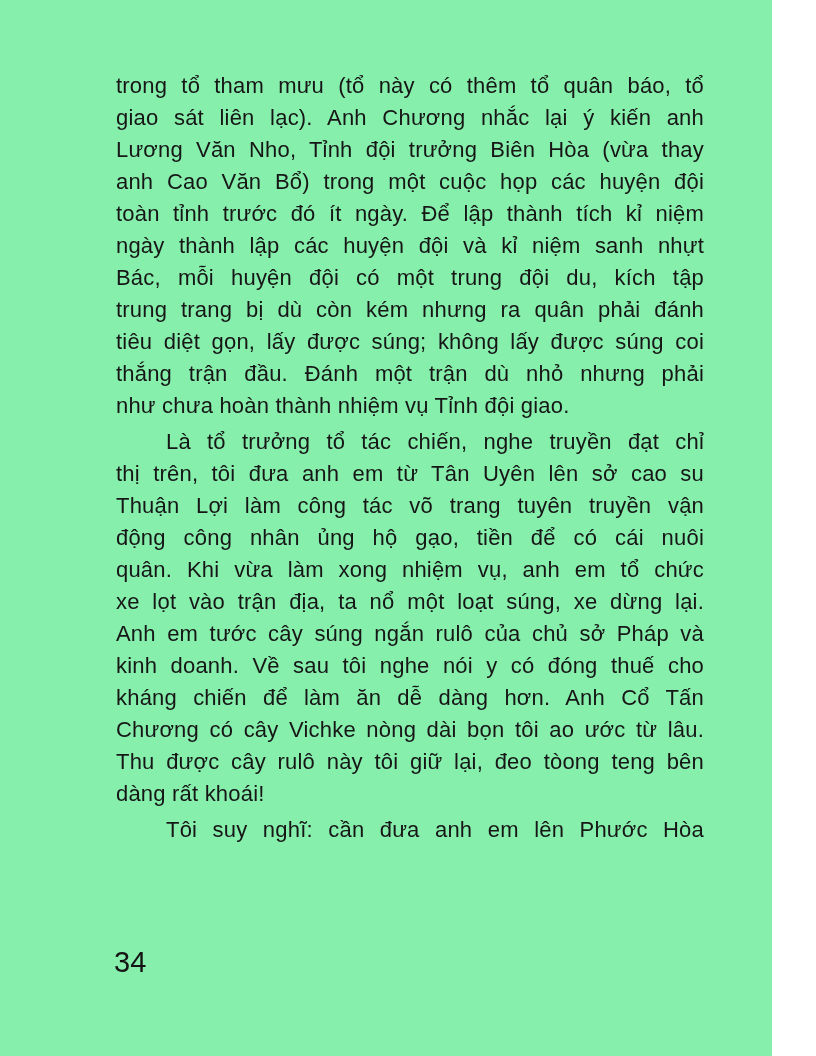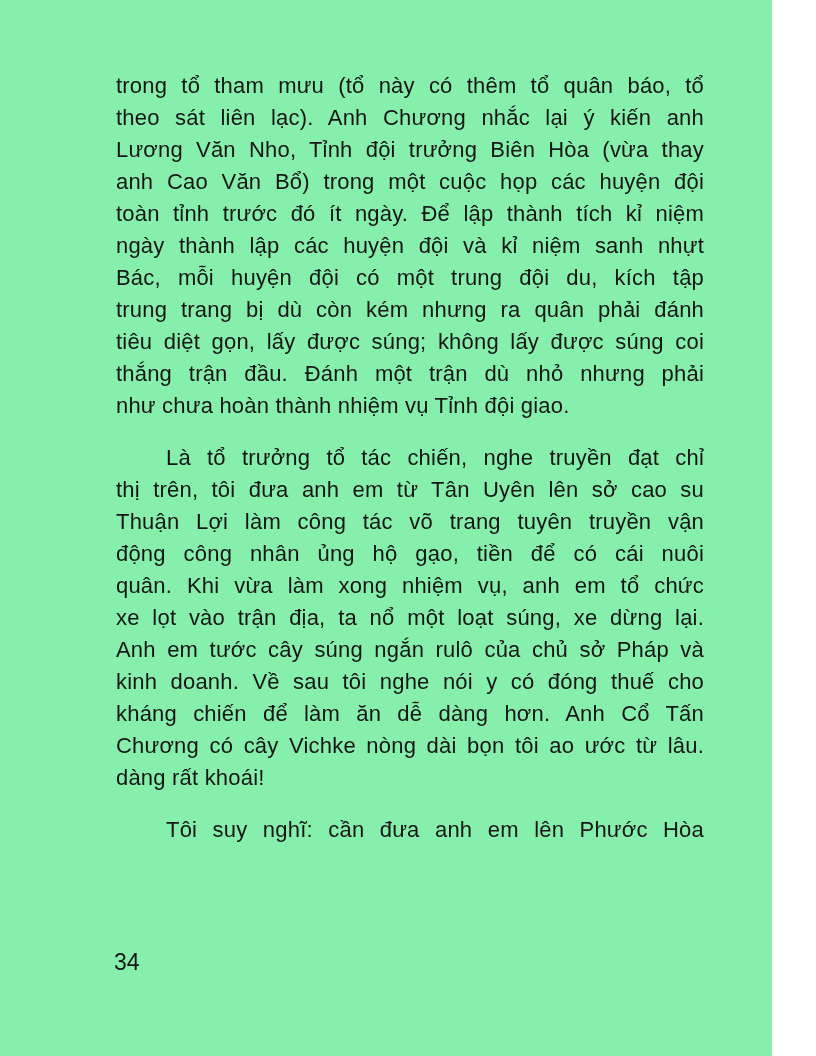--- a/index.html
+++ b/index.html
@@ -19,50 +19,50 @@
   .text-block {
     position: absolute;
     left: 116px;
     top: 70px;
     width: 588px;
     font-size: 22px;
     line-height: 32px;
     letter-spacing: 0.2px;
   }
   .para { margin: 0; }
-  .para + .para { margin-top: 20px; }
+  .para + .para { margin-top: 4px; }
   .line {
     text-align: justify;
     text-align-last: justify;
     min-height: 32px;
   }
   .line.end {
     text-align-last: left;
   }
   .line.indent {
     padding-left: 50px;
   }
   .page-number {
     position: absolute;
     left: 114px;
     top: 946px;
-    font-size: 23px;
+    font-size: 29px;
     line-height: 32px;
     color: #141414;
   }
 </style>
 </head>
 <body>
 
 <div class="page">
   <div class="text-block">
 
     <div class="para">
       <div class="line">trong tổ tham mưu (tổ này có thêm tổ quân báo, tổ</div>
-      <div class="line">theo sát liên lạc). Anh Chương nhắc lại ý kiến anh</div>
+      <div class="line">giao sát liên lạc). Anh Chương nhắc lại ý kiến anh</div>
       <div class="line">Lương Văn Nho, Tỉnh đội trưởng Biên Hòa (vừa thay</div>
       <div class="line">anh Cao Văn Bổ) trong một cuộc họp các huyện đội</div>
       <div class="line">toàn tỉnh trước đó ít ngày. Để lập thành tích kỉ niệm</div>
       <div class="line">ngày thành lập các huyện đội và kỉ niệm sanh nhựt</div>
       <div class="line">Bác, mỗi huyện đội có một trung đội du, kích tập</div>
       <div class="line">trung trang bị dù còn kém nhưng ra quân phải đánh</div>
       <div class="line">tiêu diệt gọn, lấy được súng; không lấy được súng coi</div>
       <div class="line">thắng trận đầu. Đánh một trận dù nhỏ nhưng phải</div>
       <div class="line end">như chưa hoàn thành nhiệm vụ Tỉnh đội giao.</div>
     </div>
@@ -71,20 +71,21 @@
       <div class="line indent">Là tổ trưởng tổ tác chiến, nghe truyền đạt chỉ</div>
       <div class="line">thị trên, tôi đưa anh em từ Tân Uyên lên sở cao su</div>
       <div class="line">Thuận Lợi làm công tác võ trang tuyên truyền vận</div>
       <div class="line">động công nhân ủng hộ gạo, tiền để có cái nuôi</div>
       <div class="line">quân. Khi vừa làm xong nhiệm vụ, anh em tổ chức</div>
       <div class="line">xe lọt vào trận địa, ta nổ một loạt súng, xe dừng lại.</div>
       <div class="line">Anh em tước cây súng ngắn rulô của chủ sở Pháp và</div>
       <div class="line">kinh doanh. Về sau tôi nghe nói y có đóng thuế cho</div>
       <div class="line">kháng chiến để làm ăn dễ dàng hơn. Anh Cổ Tấn</div>
       <div class="line">Chương có cây Vichke nòng dài bọn tôi ao ước từ lâu.</div>
+      <div class="line">Thu được cây rulô này tôi giữ lại, đeo tòong teng bên</div>
       <div class="line end">dàng rất khoái!</div>
     </div>
 
     <div class="para">
       <div class="line indent">Tôi suy nghĩ: cần đưa anh em lên Phước Hòa</div>
     </div>
 
   </div>
 
   <div class="page-number">34</div>

